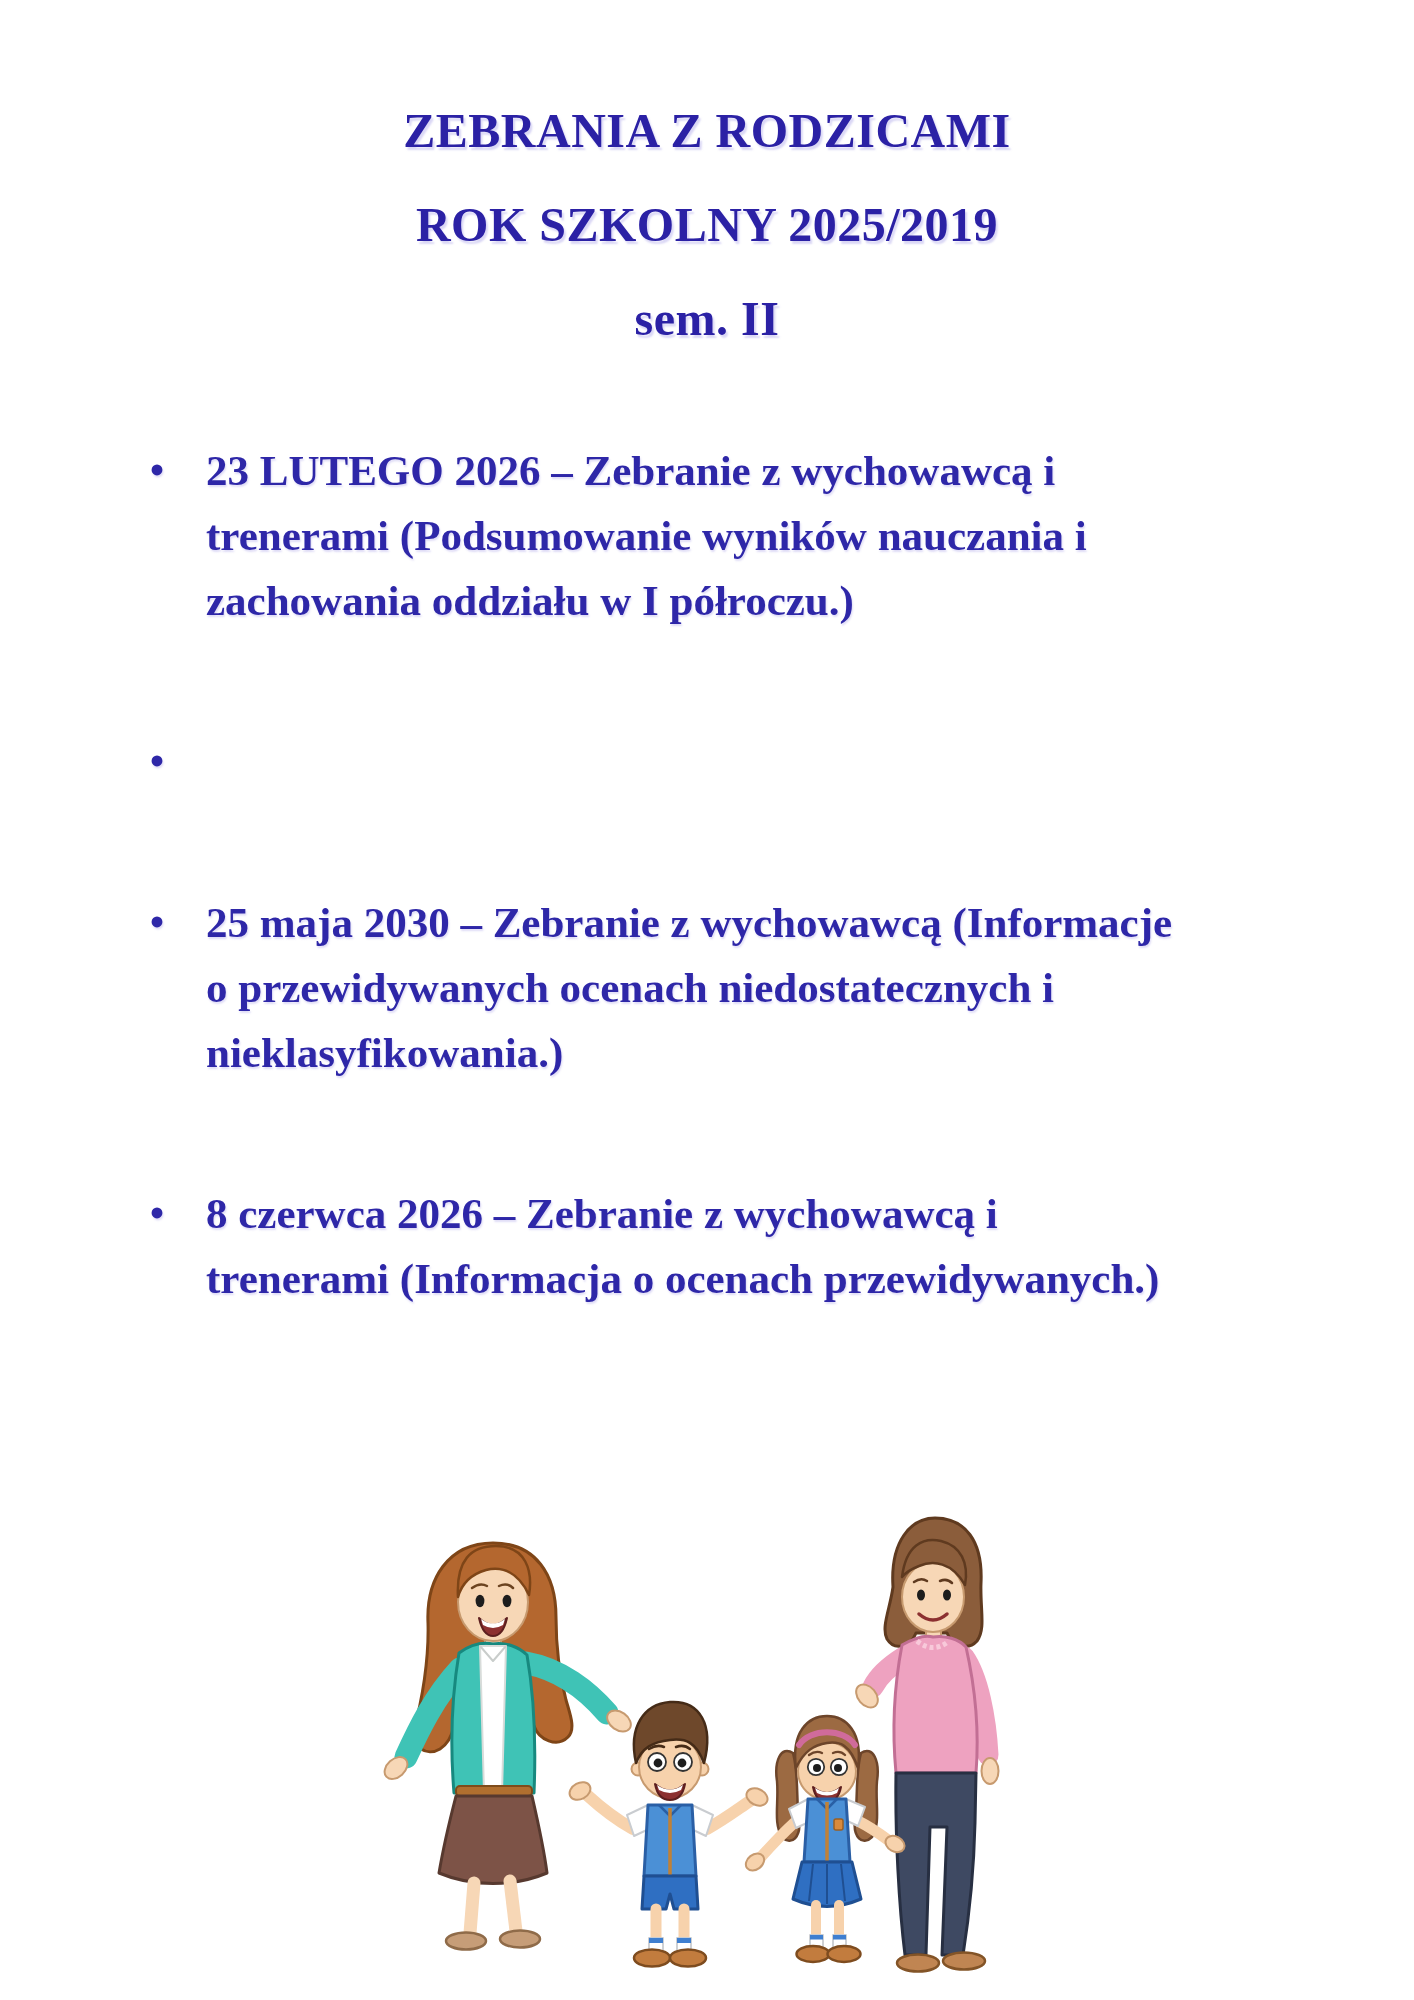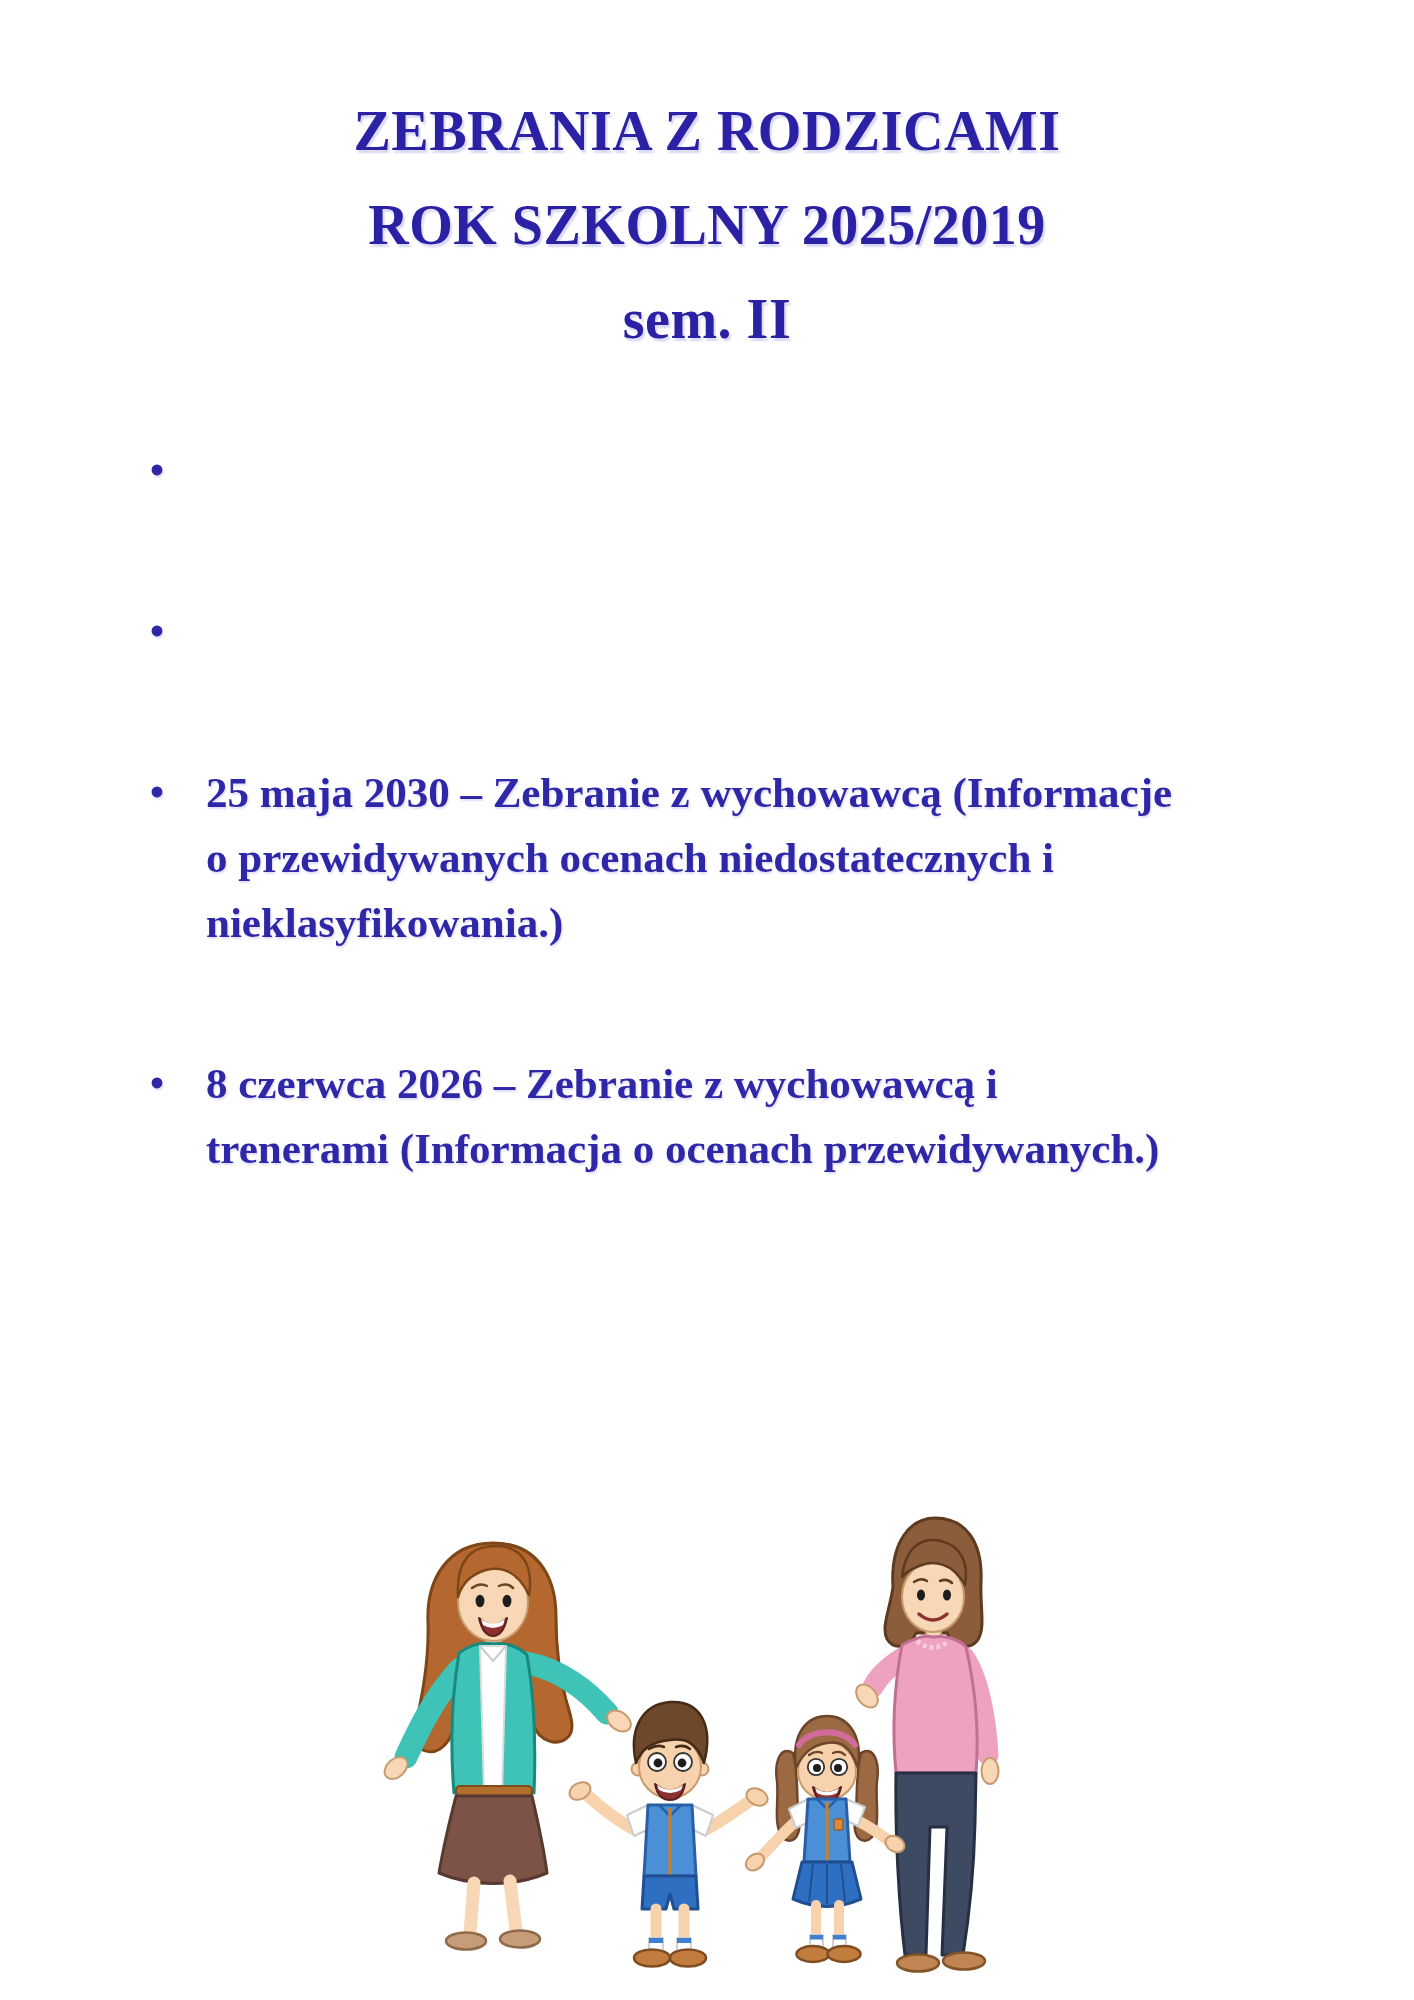--- a/index.html
+++ b/index.html
@@ -18,21 +18,21 @@
   }
   .title-block {
     padding-top: 84px;
     text-align: center;
     color: #2b21a5;
     font-weight: 700;
     text-shadow: 2px 3px 2px rgba(150,140,225,0.35);
   }
   .title-line {
     display: block;
-    font-size: 56px;
+    font-size: 48px;
     line-height: 94px;
     letter-spacing: 0.5px;
   }
   .meeting-list {
     list-style: none;
     margin: 72px 0 0 0;
     padding: 0 110px 0 150px;
     color: #2e27a8;
     font-size: 43px;
     font-weight: 600;
@@ -71,20 +71,23 @@
 
   <div class="title-block">
     <span class="title-line">ZEBRANIA Z RODZICAMI</span>
     <span class="title-line">ROK SZKOLNY 2025/2019</span>
     <span class="title-line">sem. II</span>
   </div>
 
   <ul class="meeting-list">
     <li class="meeting-item">
       <span class="bullet-dot">•</span>
+      <span class="meeting-text">23 LUTEGO 2026 – Zebranie z wychowawcą i
+trenerami (Podsumowanie wyników nauczania i
+zachowania oddziału w I półroczu.)</span>
     </li>
     <li class="meeting-item">
       <span class="bullet-dot">•</span>
     </li>
     <li class="meeting-item">
       <span class="bullet-dot">•</span>
       <span class="meeting-text">25 maja 2030 – Zebranie z wychowawcą (Informacje
 o przewidywanych ocenach niedostatecznych i
 nieklasyfikowania.)</span>
     </li>

